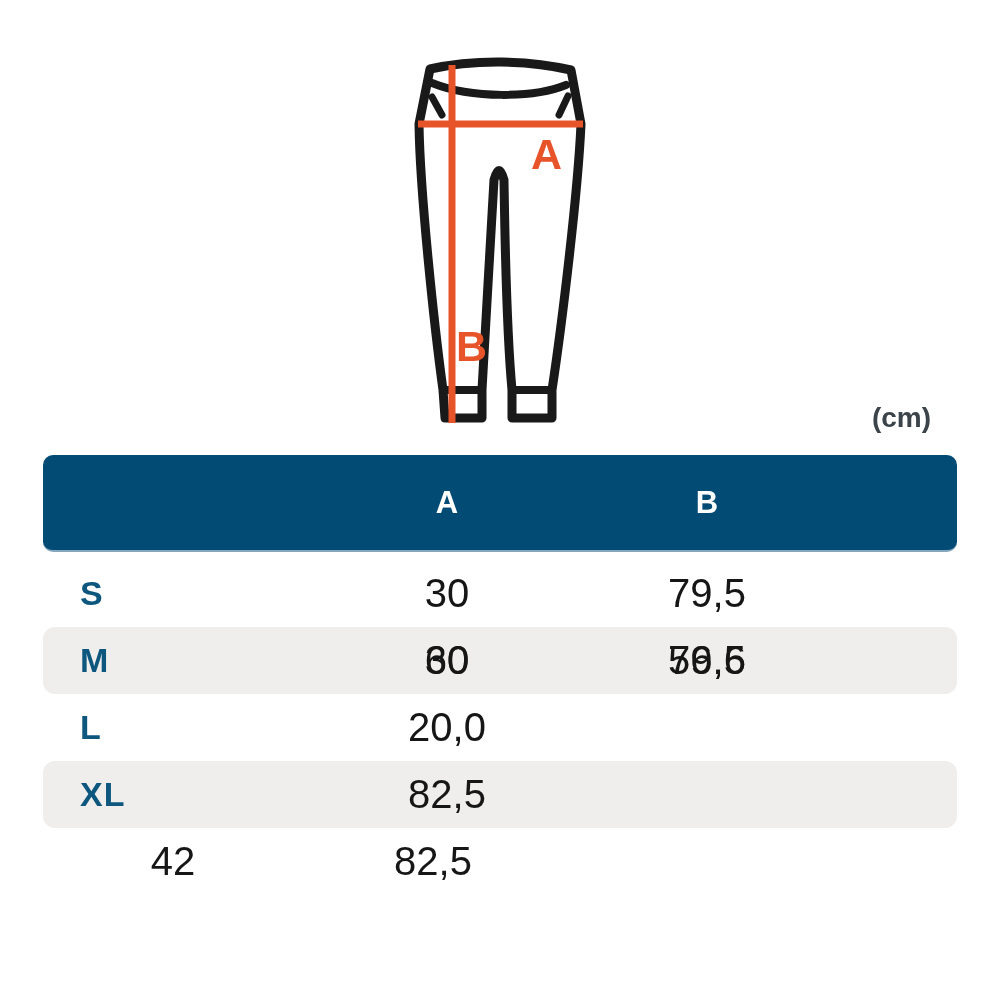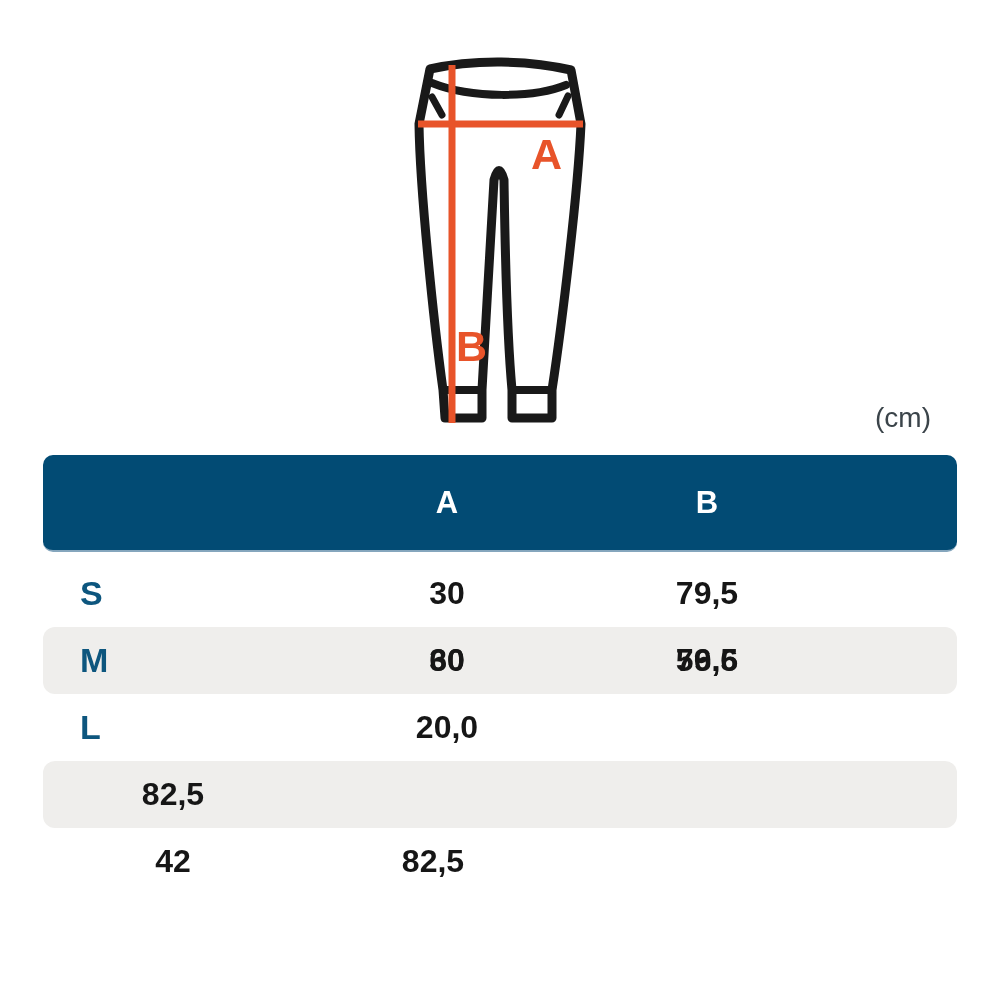--- a/index.html
+++ b/index.html
@@ -27,38 +27,38 @@
   .measure-line{fill:none;stroke:var(--accent);}
   .measure-label{
     fill:var(--accent);
     font-family:"Liberation Sans",sans-serif;
     font-size:43px;font-weight:700;
   }
 
   
   .unit-label{
     position:absolute;top:402px;right:69px;
-    font-size:28px;font-weight:400;color:var(--muted);
+    font-size:28px;font-weight:700;color:var(--muted);
   }
 
   
   .size-table{position:absolute;left:43px;top:455px;width:914px;}
   .thead{
     height:97px;background:var(--header-bg);border-radius:10px;
     display:flex;align-items:center;
     border-bottom:2px solid var(--header-edge);box-sizing:border-box;
   }
   .col-size{width:274px;padding-left:37px;box-sizing:border-box;}
   .col-a,.col-b{width:260px;text-align:center;}
   .thead .col-a,.thead .col-b{color:#ffffff;font-size:31px;font-weight:700;}
   .rows{margin-top:8px;}
   .trow{height:67px;display:flex;align-items:center;}
   .trow.shaded{background:var(--row-shade);border-radius:12px;}
   .size-label{color:var(--label-blue);font-size:34px;font-weight:700;letter-spacing:1px;}
-  .val{font-size:32px;font-weight:700;color:var(--value-ink);}
+  .val{font-size:40px;font-weight:400;color:var(--value-ink);}
   .stack{position:relative;display:inline-block;}
   .stack .ghost{position:absolute;left:0;top:0;width:100%;text-align:center;}
 </style>
 </head>
 <body>
 
 <div class="stage">
 
   <svg class="pants-svg" viewBox="0 0 200 380">
 
@@ -110,20 +110,21 @@
           </span>
         </div>
       </div>
 
       <div class="trow">
         <div class="col-size"><span class="size-label">L</span></div>
         <div class="col-a"><span class="val">20,0</span></div>
       </div>
 
       <div class="trow shaded">
+        <div class="col-size"><span class="size-label">XL</span></div>
         <div class="col-b"><span class="val">82,5</span></div>
       </div>
 
       <div class="trow">
         <div class="col-a"><span class="val">42</span></div>
         <div class="col-b"><span class="val">82,5</span></div>
       </div>
 
     </div>
   </div>

